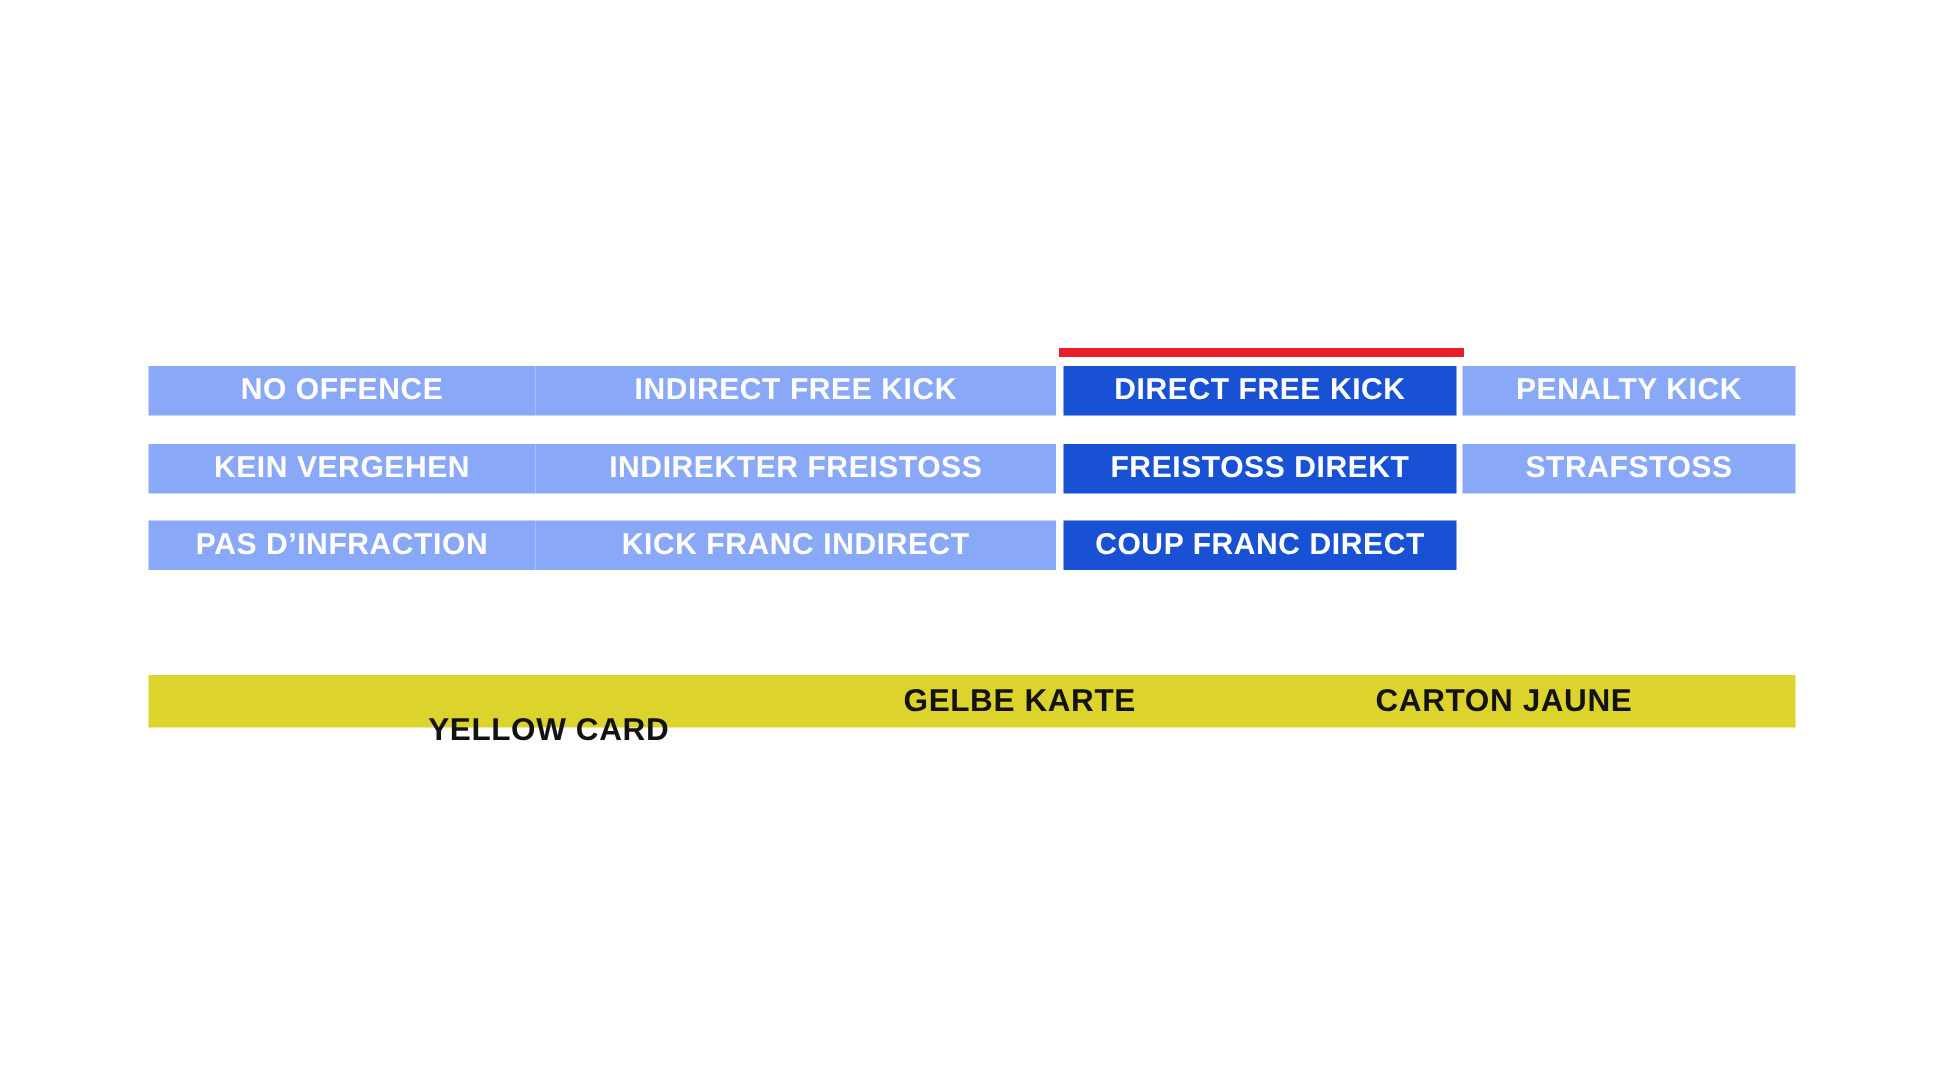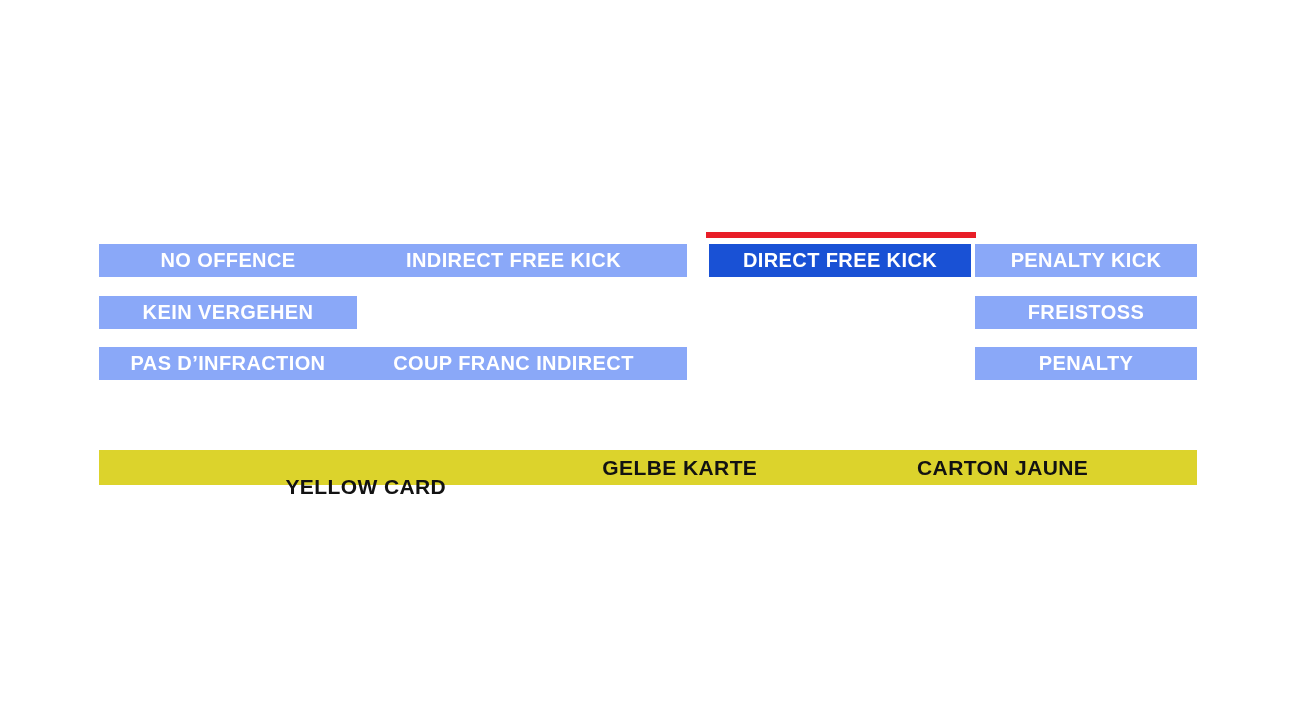--- a/index.html
+++ b/index.html
@@ -48,21 +48,21 @@
     font-weight: 700;
     letter-spacing: 0.4px;
     color: #ffffff;
     background: #8AA8F8;
     white-space: nowrap;
     box-sizing: border-box;
     cursor: default;
   }
   
   .cell.c1 { left: 99px;  width: 258px; }
-  .cell.c2 { left: 340px; width: 347px; }
+  .cell.c2 { left: 357px; width: 347px; }
   
   .cell.sel {
     left: 709px;
     width: 262px;
     background: #1951D5;
     color: #ffffff;
   }
   
   .cell.c4 { left: 975px; width: 222px; }
 
@@ -98,27 +98,29 @@
 
   <div class="row r0">
     <div class="cell c1">NO OFFENCE</div>
     <div class="cell c2">INDIRECT FREE KICK</div>
     <div class="cell sel">DIRECT FREE KICK</div>
     <div class="cell c4">PENALTY KICK</div>
   </div>
 
   <div class="row r1">
     <div class="cell c1">KEIN VERGEHEN</div>
-    <div class="cell c4">FREISTOSS</div>
+    <div class="cell c2">INDIREKTER FREISTOSS</div>
+    <div class="cell sel">FREISTOSS DIREKT</div>
+    <div class="cell c4">STRAFSTOSS</div>
   </div>
 
   <div class="row r2">
     <div class="cell c1">PAS D’INFRACTION</div>
-    <div class="cell c2">COUP FRANC INDIRECT</div>
-    <div class="cell c4">PENALTY</div>
+    <div class="cell c2">KICK FRANC INDIRECT</div>
+    <div class="cell sel">COUP FRANC DIRECT</div>
   </div>
 
   <div class="card-bar">
     <span class="card-label cl0">YELLOW CARD</span>
     <span class="card-label cl1">GELBE KARTE</span>
     <span class="card-label cl2">CARTON JAUNE</span>
   </div>
 
 </div>
 

